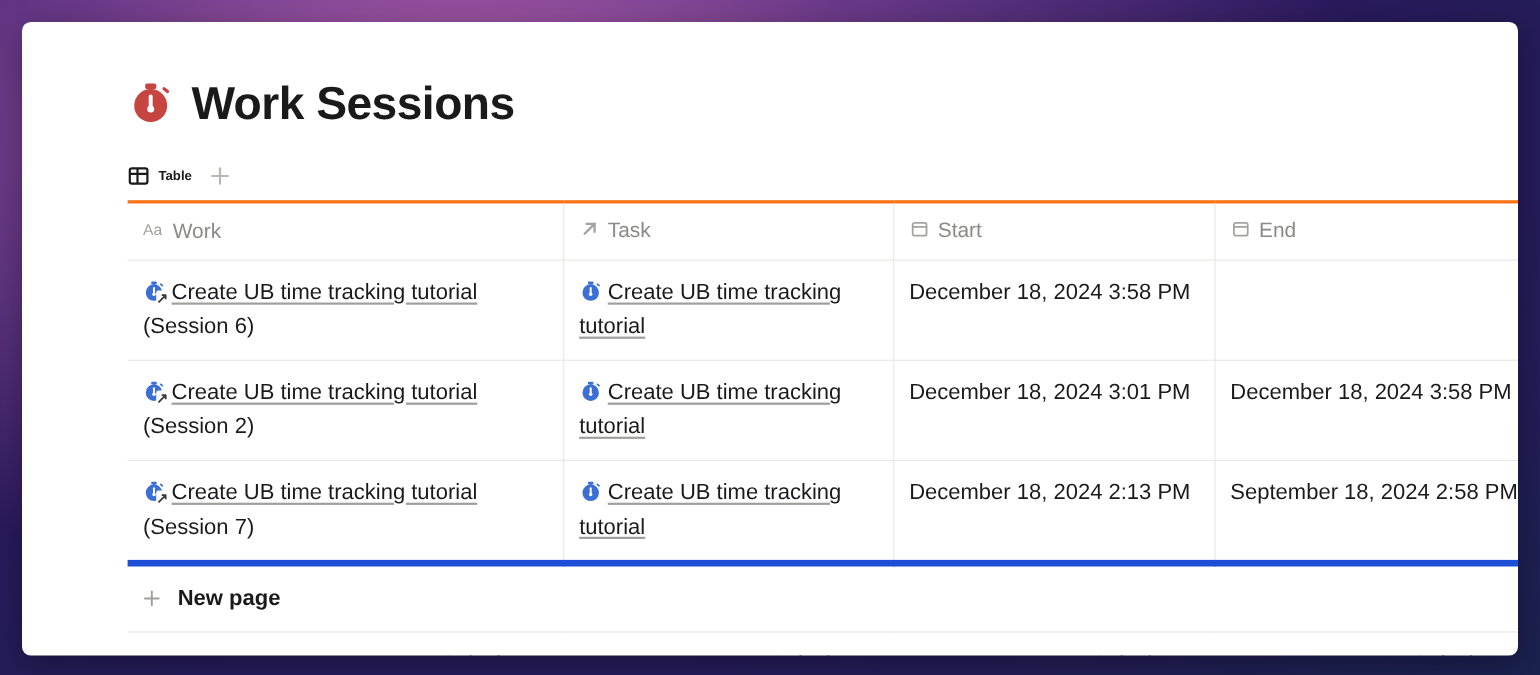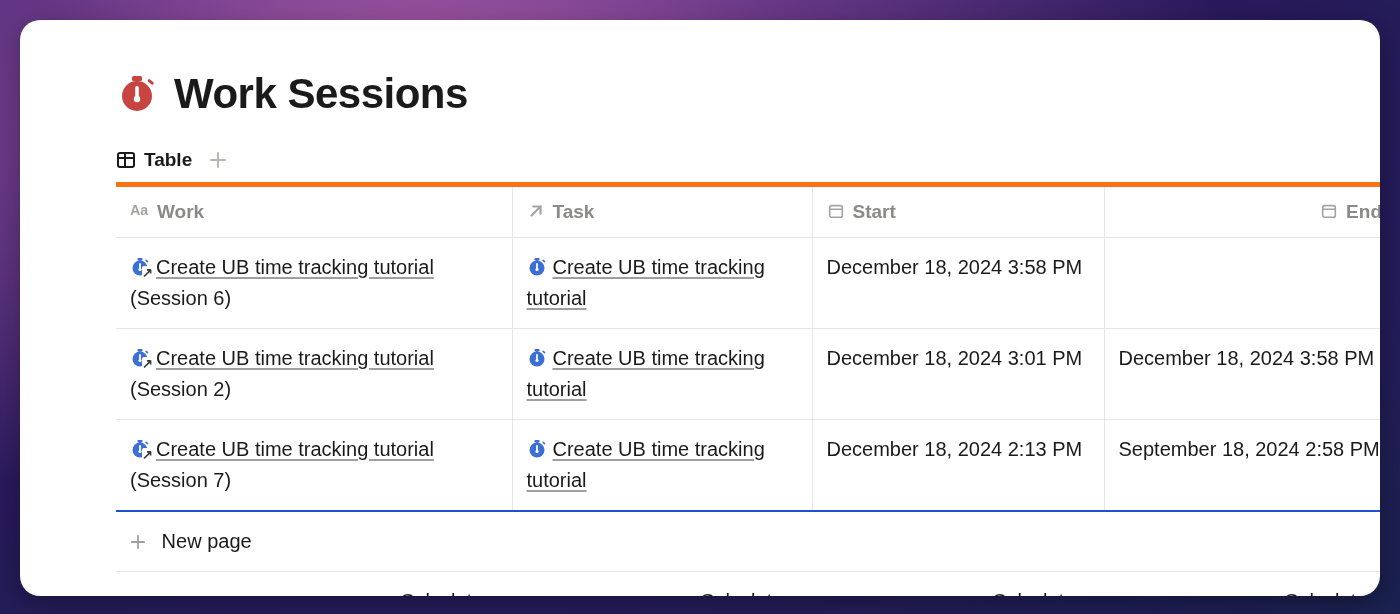--- a/index.html
+++ b/index.html
@@ -11,21 +11,21 @@
     overflow: hidden;
     position: relative;
   }
   .window {
     position: absolute;
     left: 20px;
     right: 20px;
     top: 20px;
     bottom: 18px;
     background: #ffffff;
-    border-radius: 20px;
+    border-radius: 8px;
     box-shadow: 0 6px 30px rgba(0,0,0,0.35);
     padding: 50px 0 0 0;
     overflow: hidden;
   }
   .content { padding: 0 0 0 96px; }
 
   .page-header {
     display: flex;
     align-items: center;
     gap: 16px;
@@ -42,21 +42,21 @@
   .view-tabs {
     display: flex;
     align-items: center;
     gap: 14px;
     padding-bottom: 10px;
   }
   .view-tab {
     display: flex;
     align-items: center;
     gap: 8px;
-    font-size: 19px;
+    font-size: 12px;
     font-weight: 600;
     color: #1a1a1a;
   }
   .view-tab .icon { color: #1a1a1a; }
   .add-view-btn {
     color: #b6b6b3;
     font-size: 22px;
     width: 24px; height: 24px;
     display: flex; align-items: center; justify-content: center;
     cursor: pointer;
@@ -66,29 +66,29 @@
     width: 100%;
     border-collapse: collapse;
     table-layout: fixed;
   }
   .db th, .db td {
     border: 1px solid #e6e6e4;
     text-align: left;
     vertical-align: top;
   }
   .db thead th {
-    font-weight: 700;
+    font-weight: 400;
     color: #8a8a88;
     font-size: 19px;
     padding: 14px 14px;
-    border-top: 5px solid #f97316;
+    border-top: 3px solid #f97316;
     border-left: none;
   }
   .db thead th:first-child { border-left: none; }
-  .db thead th:last-child { border-right: none; text-align: right; }
+  .db thead th:last-child { border-right: none; }
   .db tbody td {
     font-size: 20px;
     color: #1a1a1a;
     padding: 14px 14px;
     line-height: 1.55;
     border-left: none;
   }
   .db tbody td:last-child { border-right: none; }
 
   .col-icon { color: #a3a3a1; display: inline-flex; align-items: center; margin-right: 8px; vertical-align: -2px; }
@@ -98,25 +98,26 @@
   .name-cell .small-icon .arrow {
     position:absolute; right:-1px; bottom:-2px; font-size:13px; color:#3a3a38; font-weight:700;
     background:#fff; border-radius:2px; line-height:1;
   }
 
   .task-cell .pill-icon { display:inline-flex; margin-right:6px; vertical-align:-3px;}
   .task-cell span.task-text { text-decoration: underline; text-decoration-color: #9f9f9d; text-underline-offset: 3px; }
 
   .new-page-row td {
     border: none;
-    border-top: 2px solid #1d4ed8;
+    border-top: 6px solid #1d4ed8;
     border-bottom: 1px solid #e6e6e4;
     padding: 12px 14px;
     color: #9f9f9d;
     font-size: 20px;
+    font-weight: bold;
   }
   .new-page-row .plus { margin-right: 10px; }
 
   .calc-row td {
     border: none;
     text-align: right;
     color: #bdbdbb;
     font-size: 19px;
     padding: 10px 14px 0 14px;
   }

